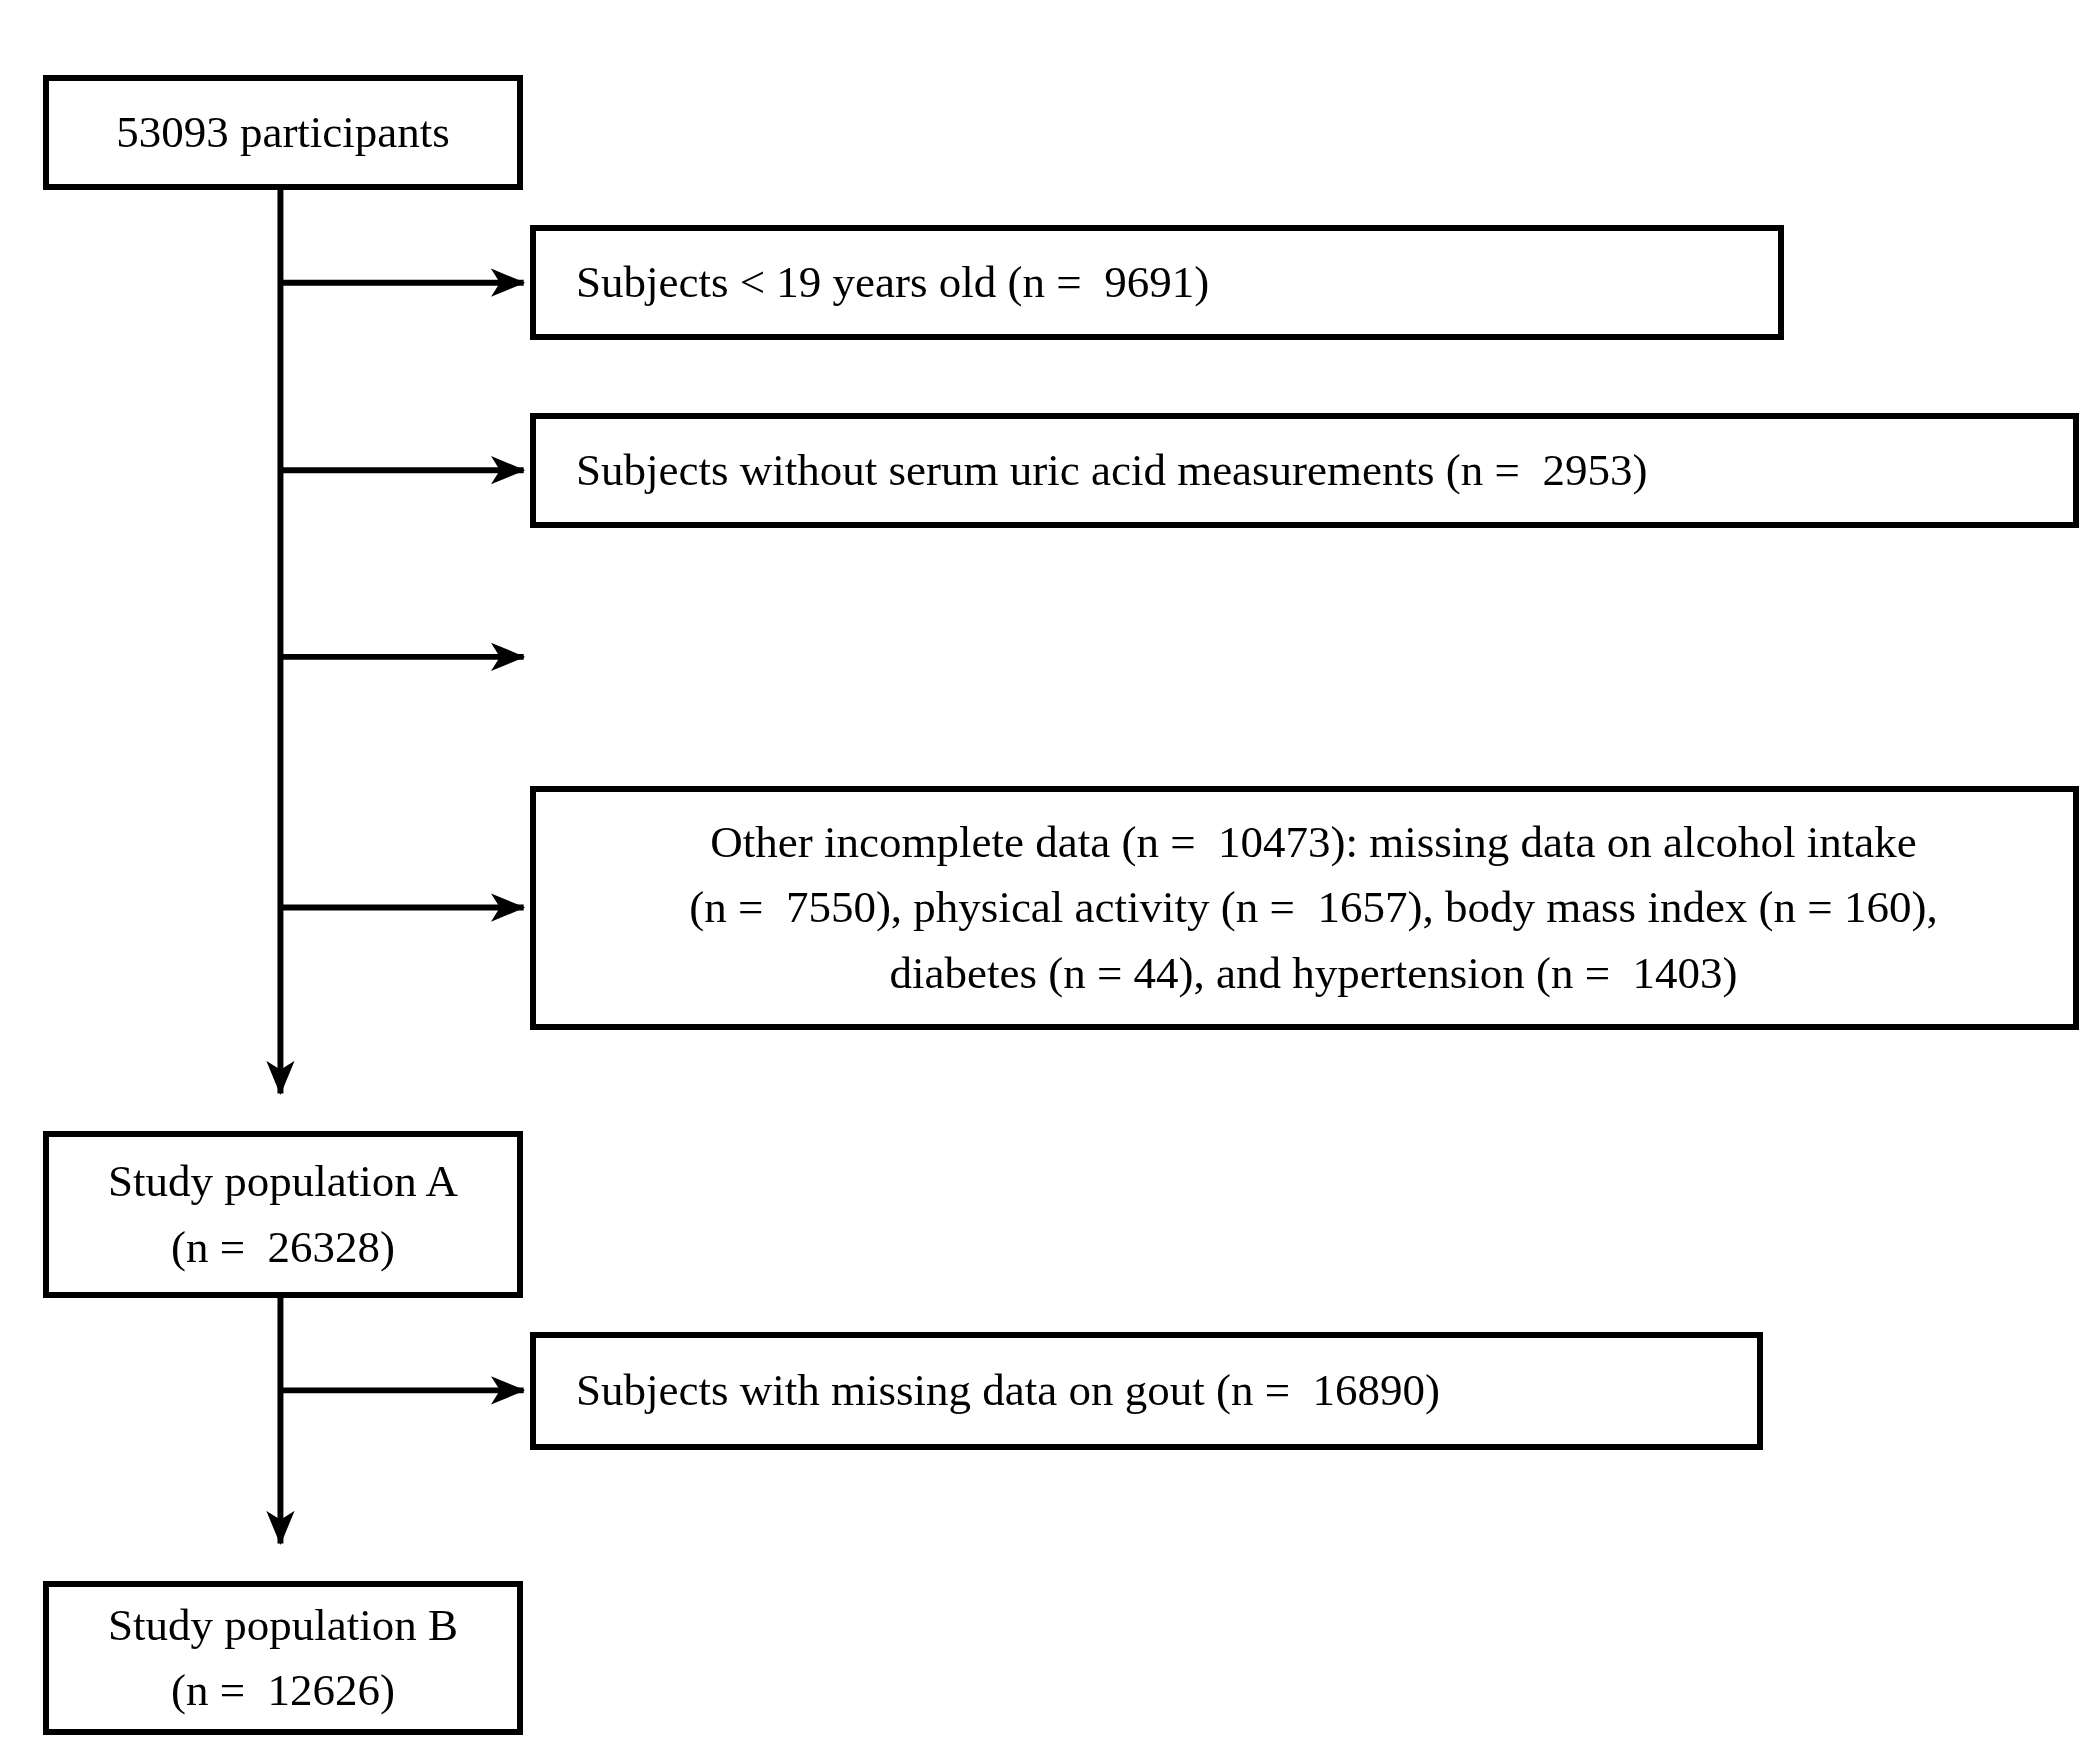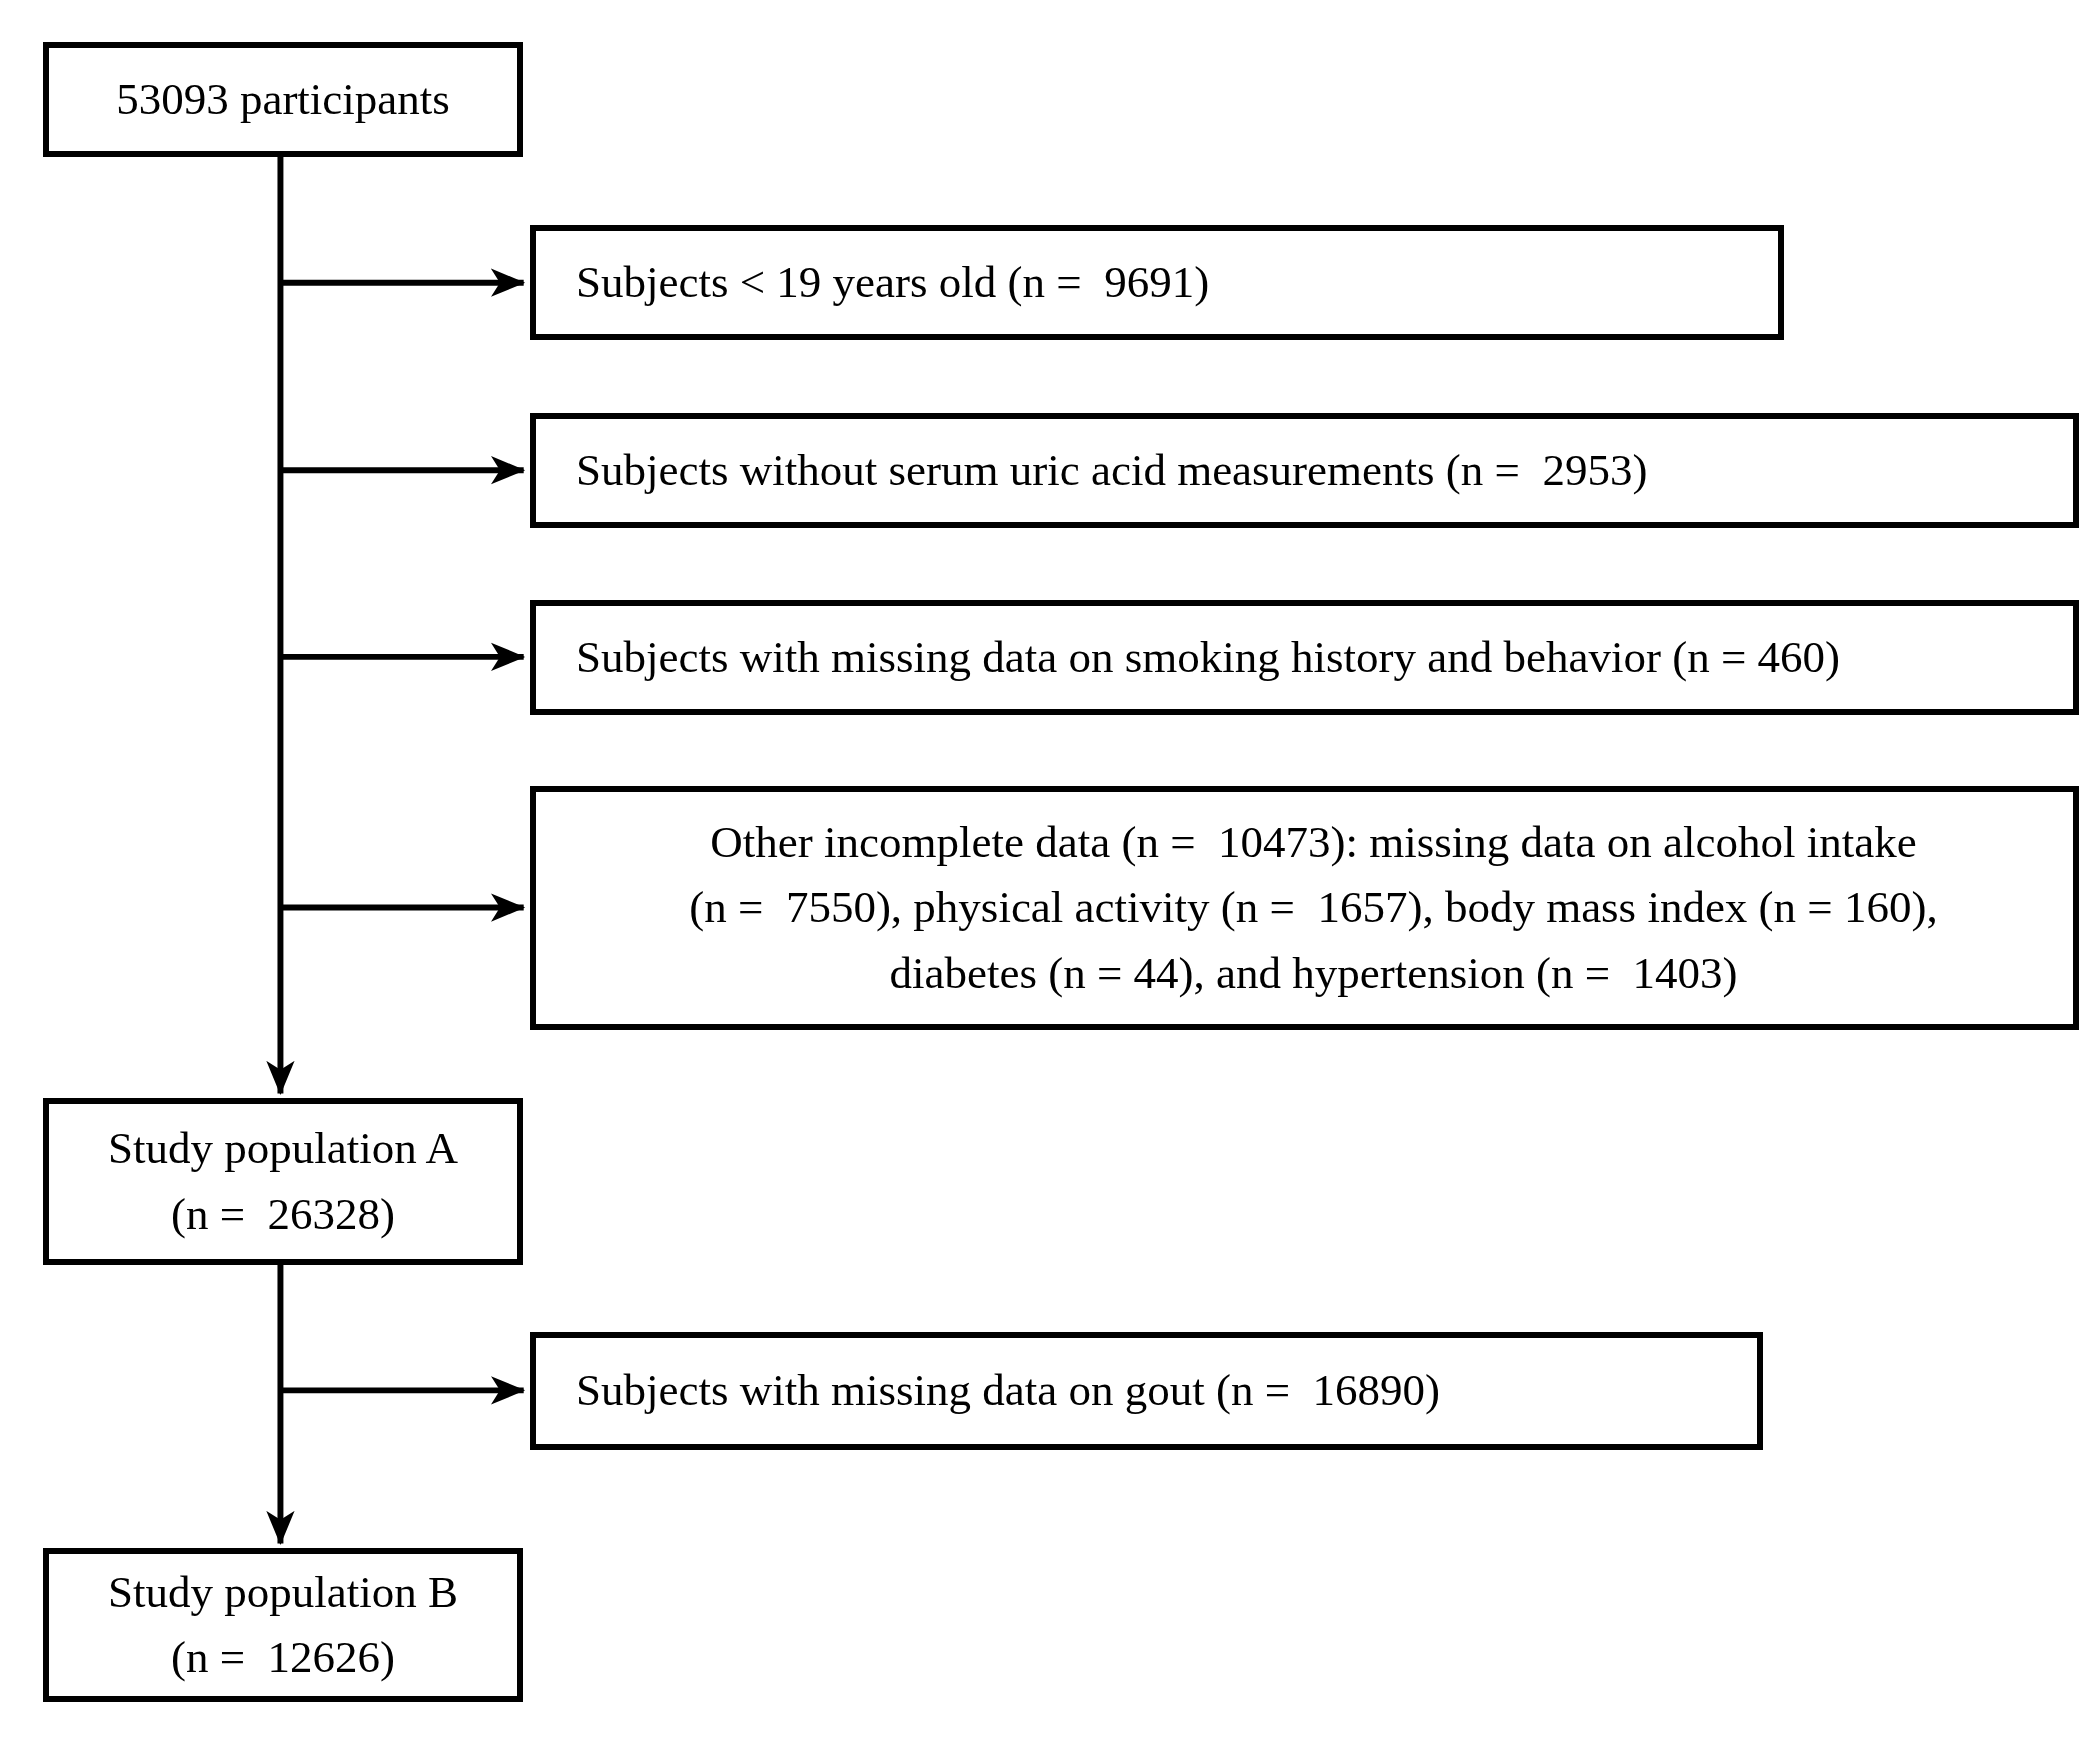--- a/index.html
+++ b/index.html
@@ -26,20 +26,21 @@
     justify-content: center;
   }
   .node .label {
     font-size: 45px;
     line-height: 1.45;
     white-space: pre-wrap;
   }
   .node.centered {
     align-items: center;
     text-align: center;
+    margin-top: 33px;
   }
   .node.left-text {
     padding-left: 40px;
     padding-right: 22px;
   }
   .connector-layer {
     position: absolute;
     left: 0;
     top: 0;
     width: 2097px;
@@ -72,23 +73,20 @@
   </div>
 
   <div class="node left-text" style="left:530px; top:225px; width:1254px; height:115px;">
     <div class="label">Subjects &lt; 19 years old (n =  9691)</div>
   </div>
 
   <div class="node left-text" style="left:530px; top:413px; width:1549px; height:115px;">
     <div class="label">Subjects without serum uric acid measurements (n =  2953)</div>
   </div>
 
-  <div class="node left-text" style="left:530px; top:600px; width:1549px; height:115px;">
-    <div class="label">Subjects with missing data on smoking history and behavior (n = 460)</div>
-  </div>
 
   <div class="node left-text" style="left:530px; top:786px; width:1549px; height:244px;align-items:center;">
     <div class="label">Other incomplete data (n =  10473): missing data on alcohol intake</div>
     <div class="label">(n =  7550), physical activity (n =  1657), body mass index (n = 160),</div>
     <div class="label">diabetes (n = 44), and hypertension (n =  1403)</div>
   </div>
 
   <div class="node centered" style="left:43px; top:1098px; width:480px; height:167px;">
     <div class="label">Study population A</div>
     <div class="label">(n =  26328)</div>

